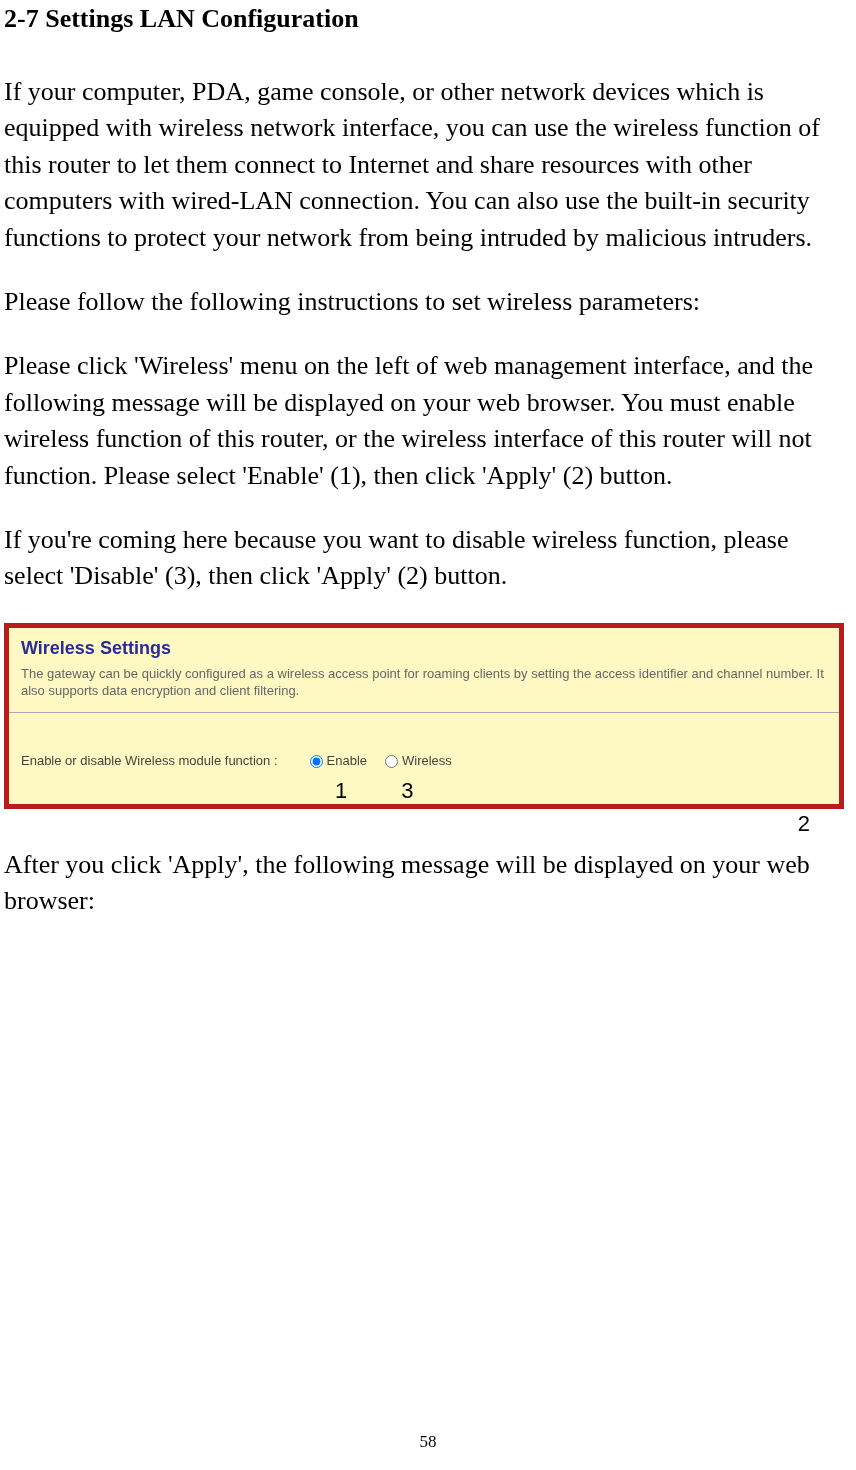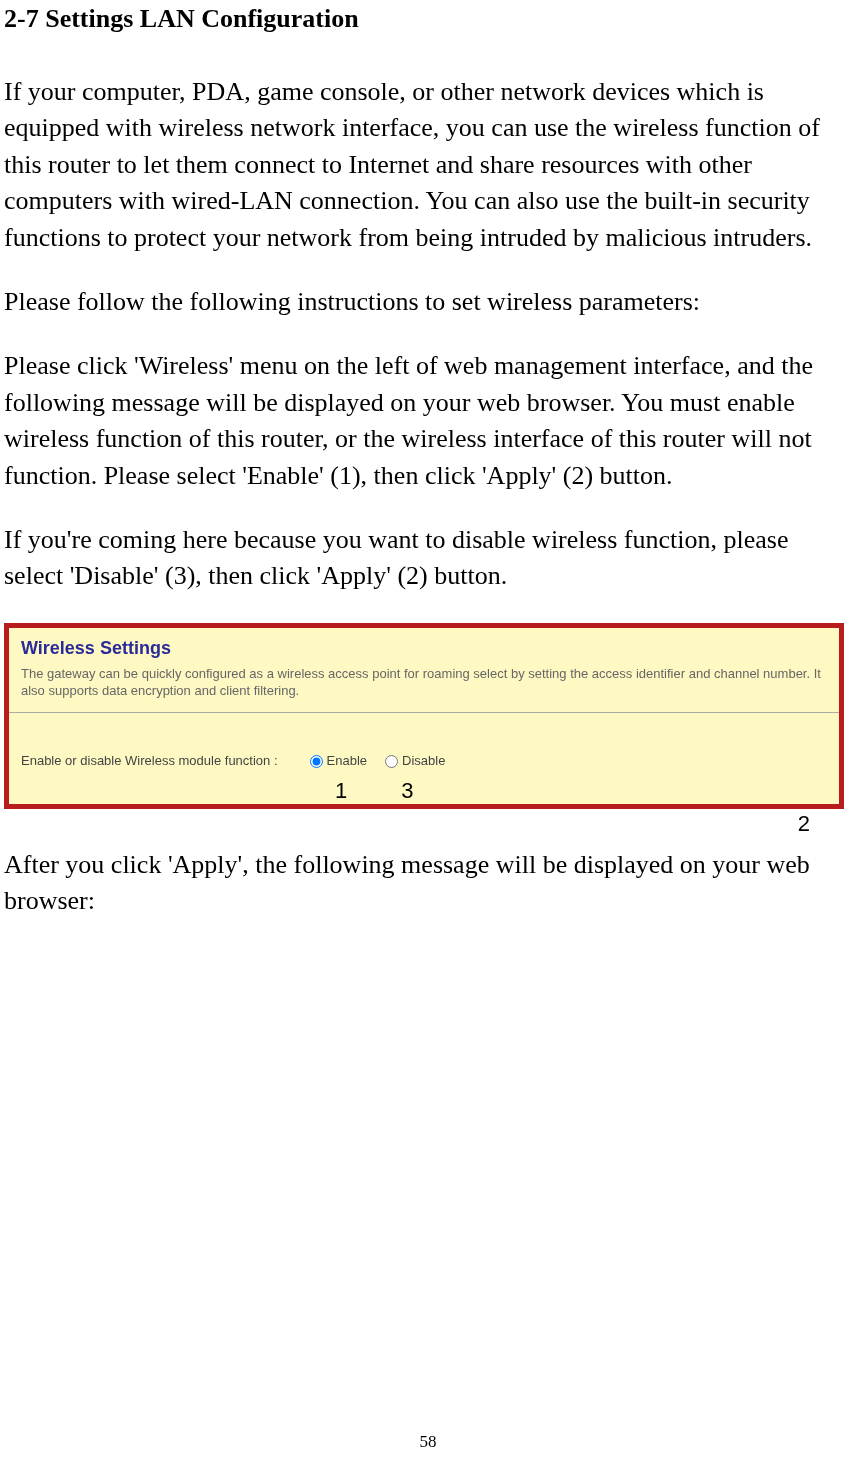--- a/index.html
+++ b/index.html
@@ -133,31 +133,31 @@
 <p class="body-text">If your computer, PDA, game console, or other network devices which is equipped with wireless network interface, you can use the wireless function of this router to let them connect to Internet and share resources with other computers with wired-LAN connection. You can also use the built-in security functions to protect your network from being intruded by malicious intruders.</p>
 
 <p class="body-text">Please follow the following instructions to set wireless parameters:</p>
 
 <p class="body-text">Please click 'Wireless' menu on the left of web management interface, and the following message will be displayed on your web browser. You must enable wireless function of this router, or the wireless interface of this router will not function. Please select 'Enable' (1), then click 'Apply' (2) button.</p>
 
 <p class="body-text">If you're coming here because you want to disable wireless function, please select 'Disable' (3), then click 'Apply' (2) button.</p>
 
 <div class="screenshot-container">
   <div class="ws-title">Wireless Settings</div>
-  <div class="ws-desc">The gateway can be quickly configured as a wireless access point for roaming select by setting the access identifier and channel number. It also supports data encryption and client filtering.</div>
+  <div class="ws-desc">The gateway can be quickly configured as a wireless access point for roaming clients by setting the access identifier and channel number. It also supports data encryption and client filtering.</div>
   <div class="ws-divider"></div>
   <div class="ws-control-row">
     <span class="label">Enable or disable Wireless module function :</span>
     <label class="ws-radio">
       <input type="radio" name="wmod" checked="" style="">
       <span>Enable</span>
     </label>
     <label class="ws-radio">
       <input type="radio" name="wmod" style="">
-      <span>Disable</span>
+      <span>Wireless</span>
     </label>
   </div>
   <div class="annot-row">
     <span>1</span>
     <span>3</span>
   </div>
 </div>
 <div class="annot-2">2</div>
 
 <p class="body-text">After you click 'Apply', the following message will be displayed on your web browser:</p>

